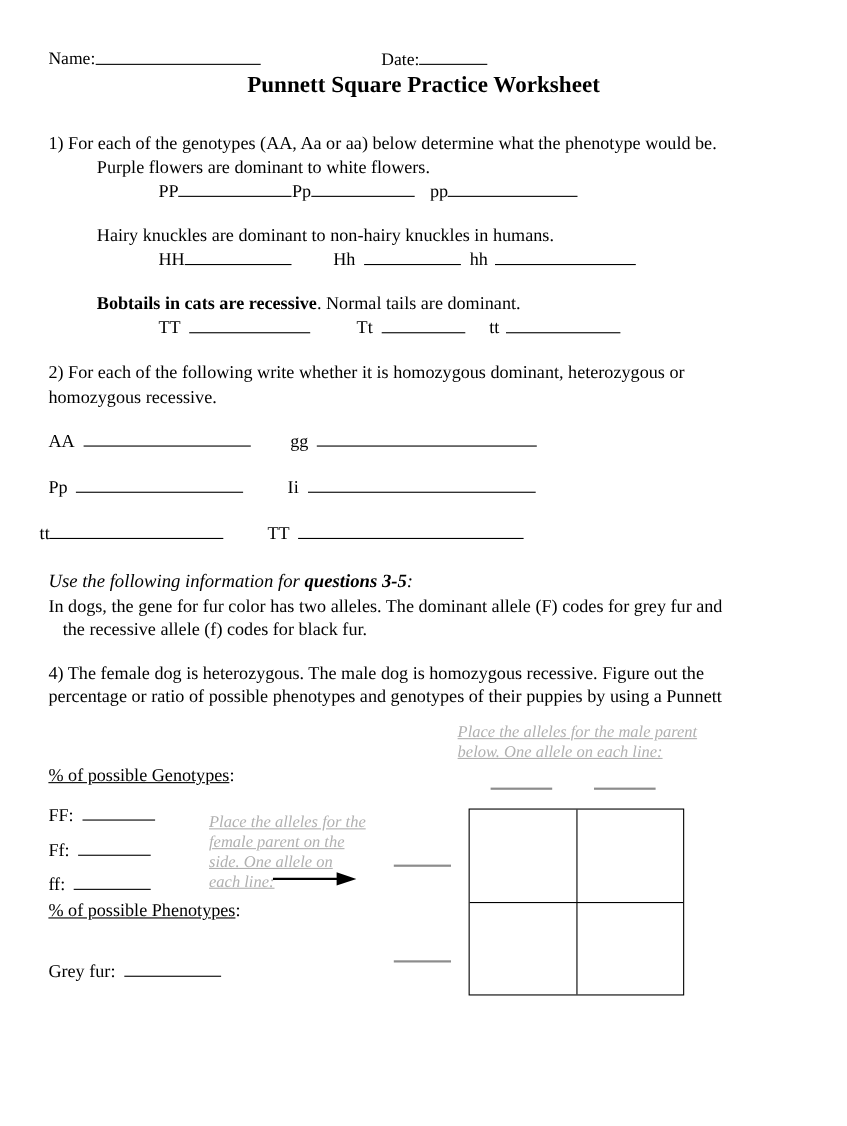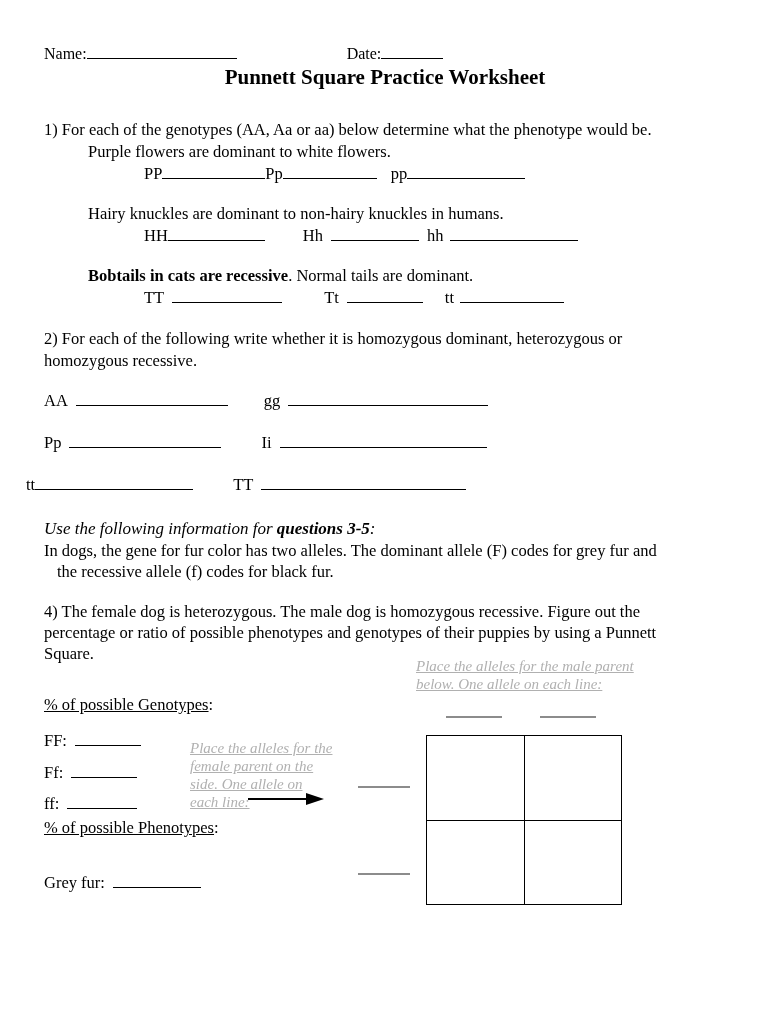--- a/index.html
+++ b/index.html
@@ -163,33 +163,32 @@
   <div class="q" style="left:44px; top:350px; width:700px;">homozygous recessive.</div>
 
   <div class="q" style="left:44px; top:390px; width:660px;">
     <span>AA</span><span style="display:inline-block;width:8px;"></span><span class="blank" style="width:152px;"></span><span style="display:inline-block;width:36px;"></span><span>gg</span><span style="display:inline-block;width:8px;"></span><span class="blank" style="width:200px;"></span>
   </div>
 
   <div class="q" style="left:44px; top:432px; width:660px;">
     <span>Pp</span><span style="display:inline-block;width:8px;"></span><span class="blank" style="width:152px;"></span><span style="display:inline-block;width:40px;"></span><span>Ii</span><span style="display:inline-block;width:8px;"></span><span class="blank" style="width:207px;"></span>
   </div>
 
-  <div class="q" style="left:26px; top:474px; width:660px;">
+  <div class="q" style="left:36px; top:474px; width:660px;">
     <span>tt</span><span class="blank" style="width:158px;"></span><span style="display:inline-block;width:40px;"></span><span>TT</span><span style="display:inline-block;width:8px;"></span><span class="blank" style="width:205px;"></span>
   </div>
 
   <div class="q" style="left:44px; top:518px; width:700px; font-style:italic; font-size:17px;">
     <span>Use the following information for </span><b>questions 3-5</b><span>:</span>
   </div>
   <div class="q" style="left:44px; top:540px; width:710px;">In dogs, the gene for fur color has two alleles.  The dominant allele (F) codes for grey fur and</div>
   <div class="q" style="left:57px; top:561px; width:710px;">the recessive allele (f) codes for black fur.</div>
 
   <div class="q" style="left:44px; top:601px; width:700px;">4) The female dog is heterozygous. The male dog is homozygous recessive. Figure out the</div>
   <div class="q" style="left:44px; top:622px; width:700px;">percentage or ratio of possible phenotypes and genotypes of their puppies by using a Punnett</div>
-  <div class="q" style="left:44px; top:643px; width:700px;">Square.</div>
 
   <div class="note" style="left:416px; top:657px; width:240px;">
     <div>Place the alleles for the male parent</div>
     <div>below.  One allele on each line:</div>
   </div>
 
   <div class="note" style="left:190px; top:739px; width:150px;">
     <div>Place the alleles for the</div>
     <div>female parent on the</div>
     <div>side.  One allele on</div>

